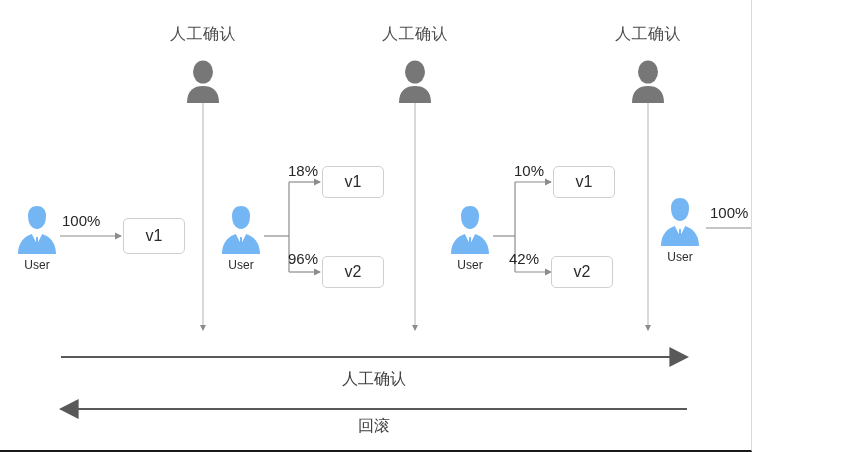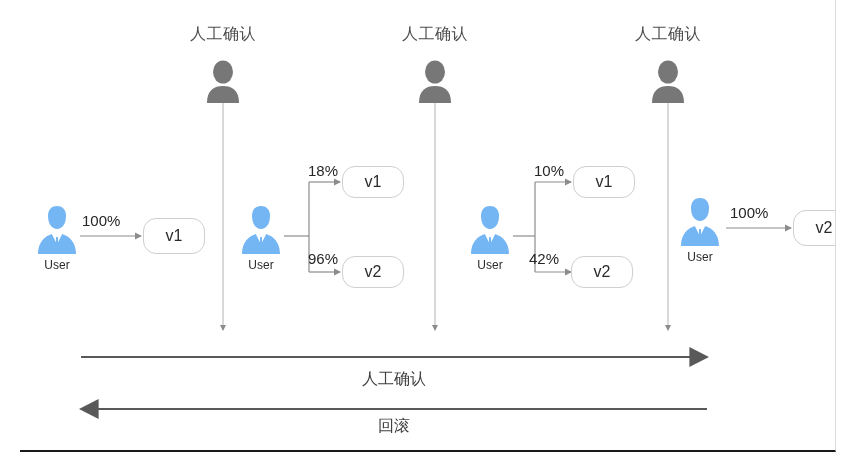--- a/index.html
+++ b/index.html
@@ -5,28 +5,27 @@
   html, body {
     margin: 0;
     padding: 0;
     background: #ffffff;
   }
   body {
     font-family: "Liberation Sans", "DejaVu Sans", sans-serif;
   }
   #canvas {
     position: relative;
-    width: 816px;
+    width: 752px;
     height: 452px;
     background: #ffffff;
     overflow: hidden;
     border-right: 1px solid #d9d9d9;
     border-bottom: 2px solid #1a1a1a;
     box-sizing: border-box;
-    margin-left: 20px;
   }
   svg.layer {
     position: absolute;
     left: 0;
     top: 0;
     width: 842px;
     height: 452px;
     pointer-events: none;
   }
   .stage-title {
@@ -34,21 +33,21 @@
     font-size: 16px;
     color: #4d4d4d;
     white-space: nowrap;
     transform: translateX(-50%);
     letter-spacing: 0.5px;
   }
   .vbox {
     position: absolute;
     box-sizing: border-box;
     border: 1px solid #cfcfcf;
-    border-radius: 13px;
+    border-radius: 5px;
     background: #ffffff;
     font-size: 16px;
     color: #2b2b2b;
     display: flex;
     align-items: center;
     justify-content: center;
   }
   .pct-label {
     position: absolute;
     font-size: 15px;

